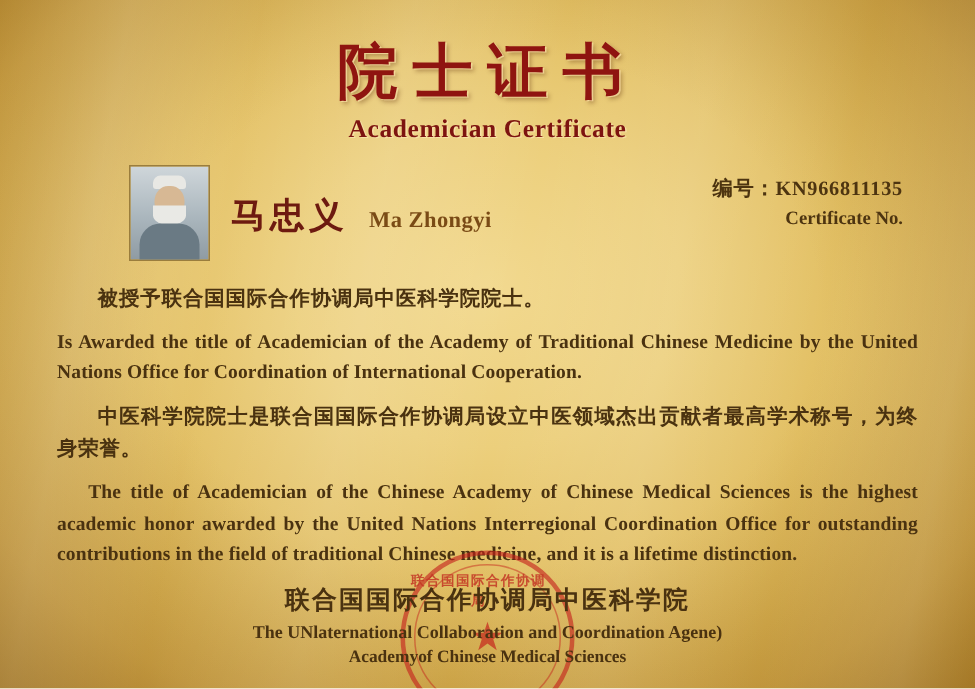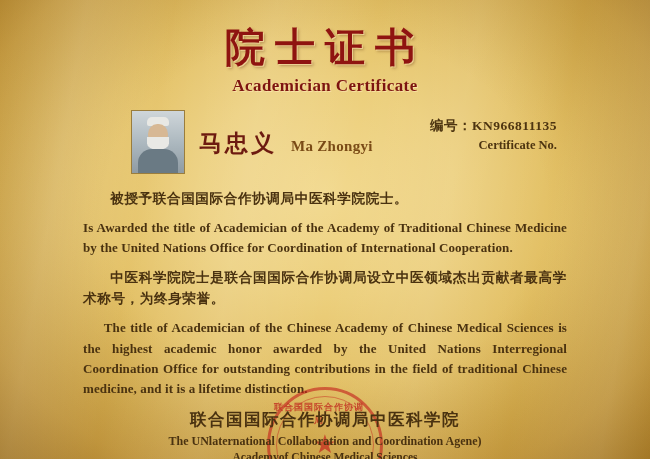--- a/index.html
+++ b/index.html
@@ -34,21 +34,21 @@
   }
   #cert .vignette {
     position: absolute;
     inset: 0;
     background: radial-gradient(ellipse at 50% 45%, rgba(0,0,0,0) 48%, rgba(120,80,20,0.16) 82%, rgba(100,65,12,0.30) 100%);
     pointer-events: none;
   }
   .inner {
     position: absolute;
     inset: 0;
-    padding: 0 69px;
+    padding: 0 24px;
     box-sizing: border-box;
   }
   
   .title-block {
     text-align: center;
     padding-top: 26px;
   }
   .title-cn {
     font-family: "Liberation Serif", serif;
     font-size: 40px;

